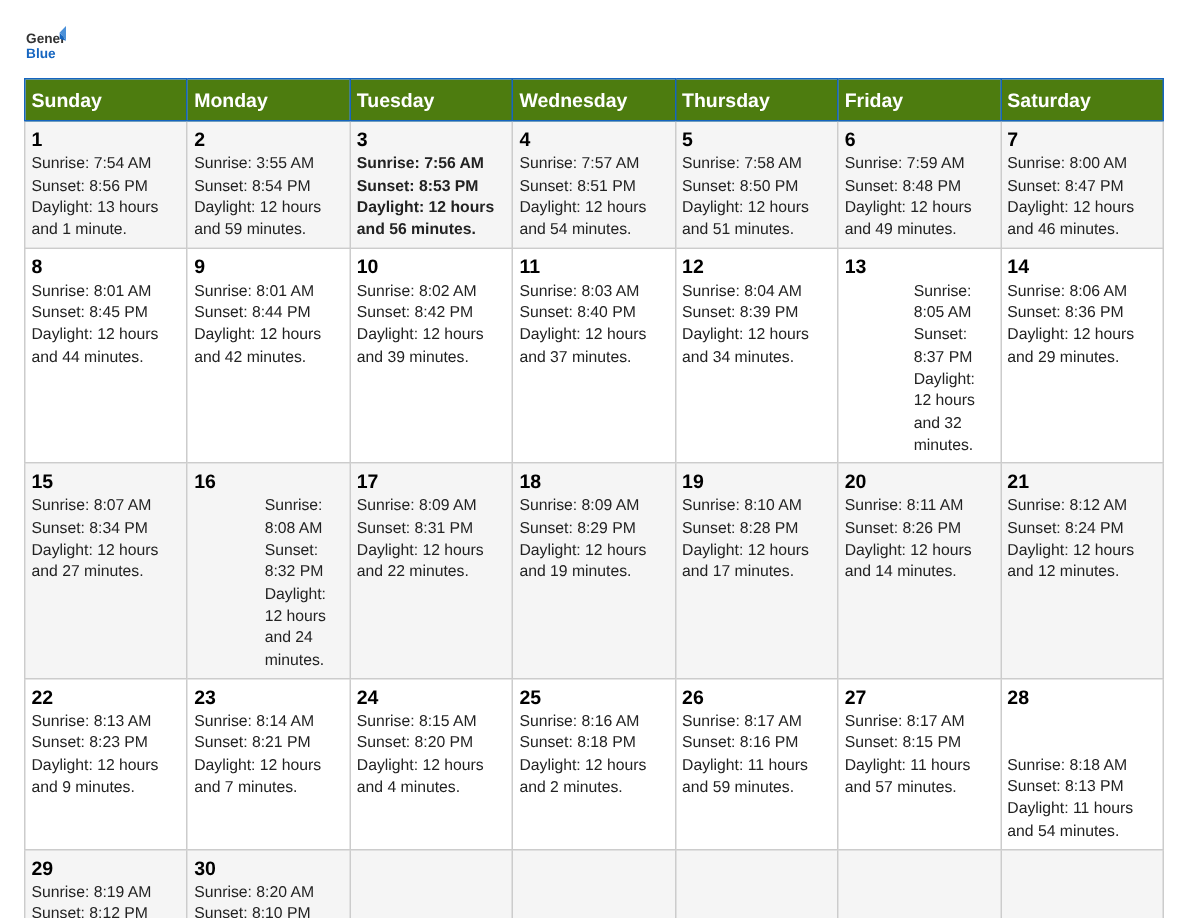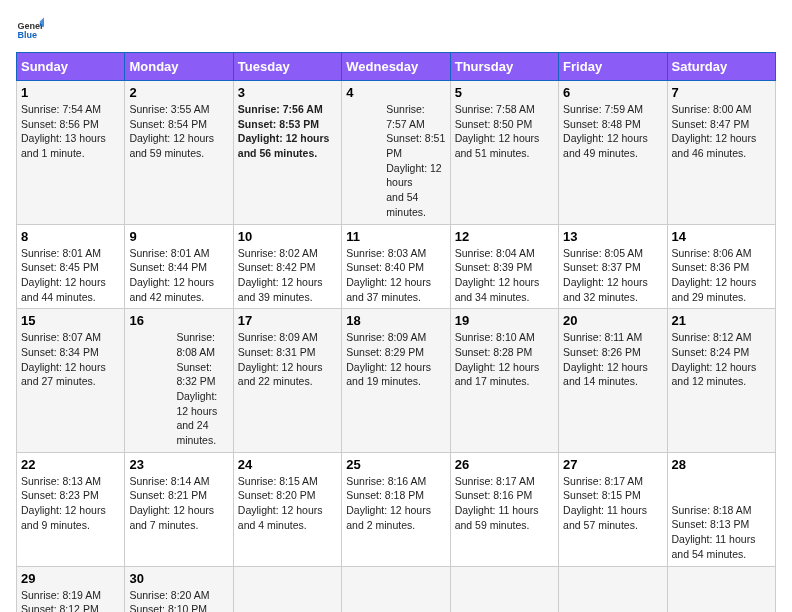--- a/index.html
+++ b/index.html
@@ -36,21 +36,21 @@
     .calendar-subtitle {
       font-size: 16px;
       color: #333;
     }
     table {
       width: 100%;
       border-collapse: collapse;
       font-size: 11px;
     }
     thead th {
-      background-color: #8b5cf6;
+      background-color: #4d7c0f;
       color: #fff;
       padding: 6px 4px;
       font-size: 13px;
       font-weight: bold;
       text-align: left;
       border: 1px solid #1565c0;
     }
     tbody td {
       vertical-align: top;
       border: 1px solid #ccc;
@@ -131,21 +131,21 @@
         </td>
         <td>
           <span class="day-number">3</span>
           <div class="day-info" style="white-space: pre-line; font-weight: bold;">Sunrise: 7:56 AM
 Sunset: 8:53 PM
 Daylight: 12 hours
 and 56 minutes.</div>
         </td>
         <td>
           <span class="day-number">4</span>
-          <div class="day-info" style="white-space: pre-line; margin-left: 40px;">Sunrise: 7:57 AM
+          <div class="day-info" style="white-space: pre-line;">Sunrise: 7:57 AM
 Sunset: 8:51 PM
 Daylight: 12 hours
 and 54 minutes.</div>
         </td>
         <td>
           <span class="day-number">5</span>
           <div class="day-info" style="white-space: pre-line;">Sunrise: 7:58 AM
 Sunset: 8:50 PM
 Daylight: 12 hours
 and 51 minutes.</div>
@@ -196,21 +196,21 @@
         </td>
         <td>
           <span class="day-number">12</span>
           <div class="day-info" style="white-space: pre-line;">Sunrise: 8:04 AM
 Sunset: 8:39 PM
 Daylight: 12 hours
 and 34 minutes.</div>
         </td>
         <td>
           <span class="day-number">13</span>
-          <div class="day-info" style="white-space: pre-line;">Sunrise: 8:05 AM
+          <div class="day-info" style="white-space: pre-line; margin-left: 46px;">Sunrise: 8:05 AM
 Sunset: 8:37 PM
 Daylight: 12 hours
 and 32 minutes.</div>
         </td>
         <td>
           <span class="day-number">14</span>
           <div class="day-info" style="white-space: pre-line;">Sunrise: 8:06 AM
 Sunset: 8:36 PM
 Daylight: 12 hours
 and 29 minutes.</div>

